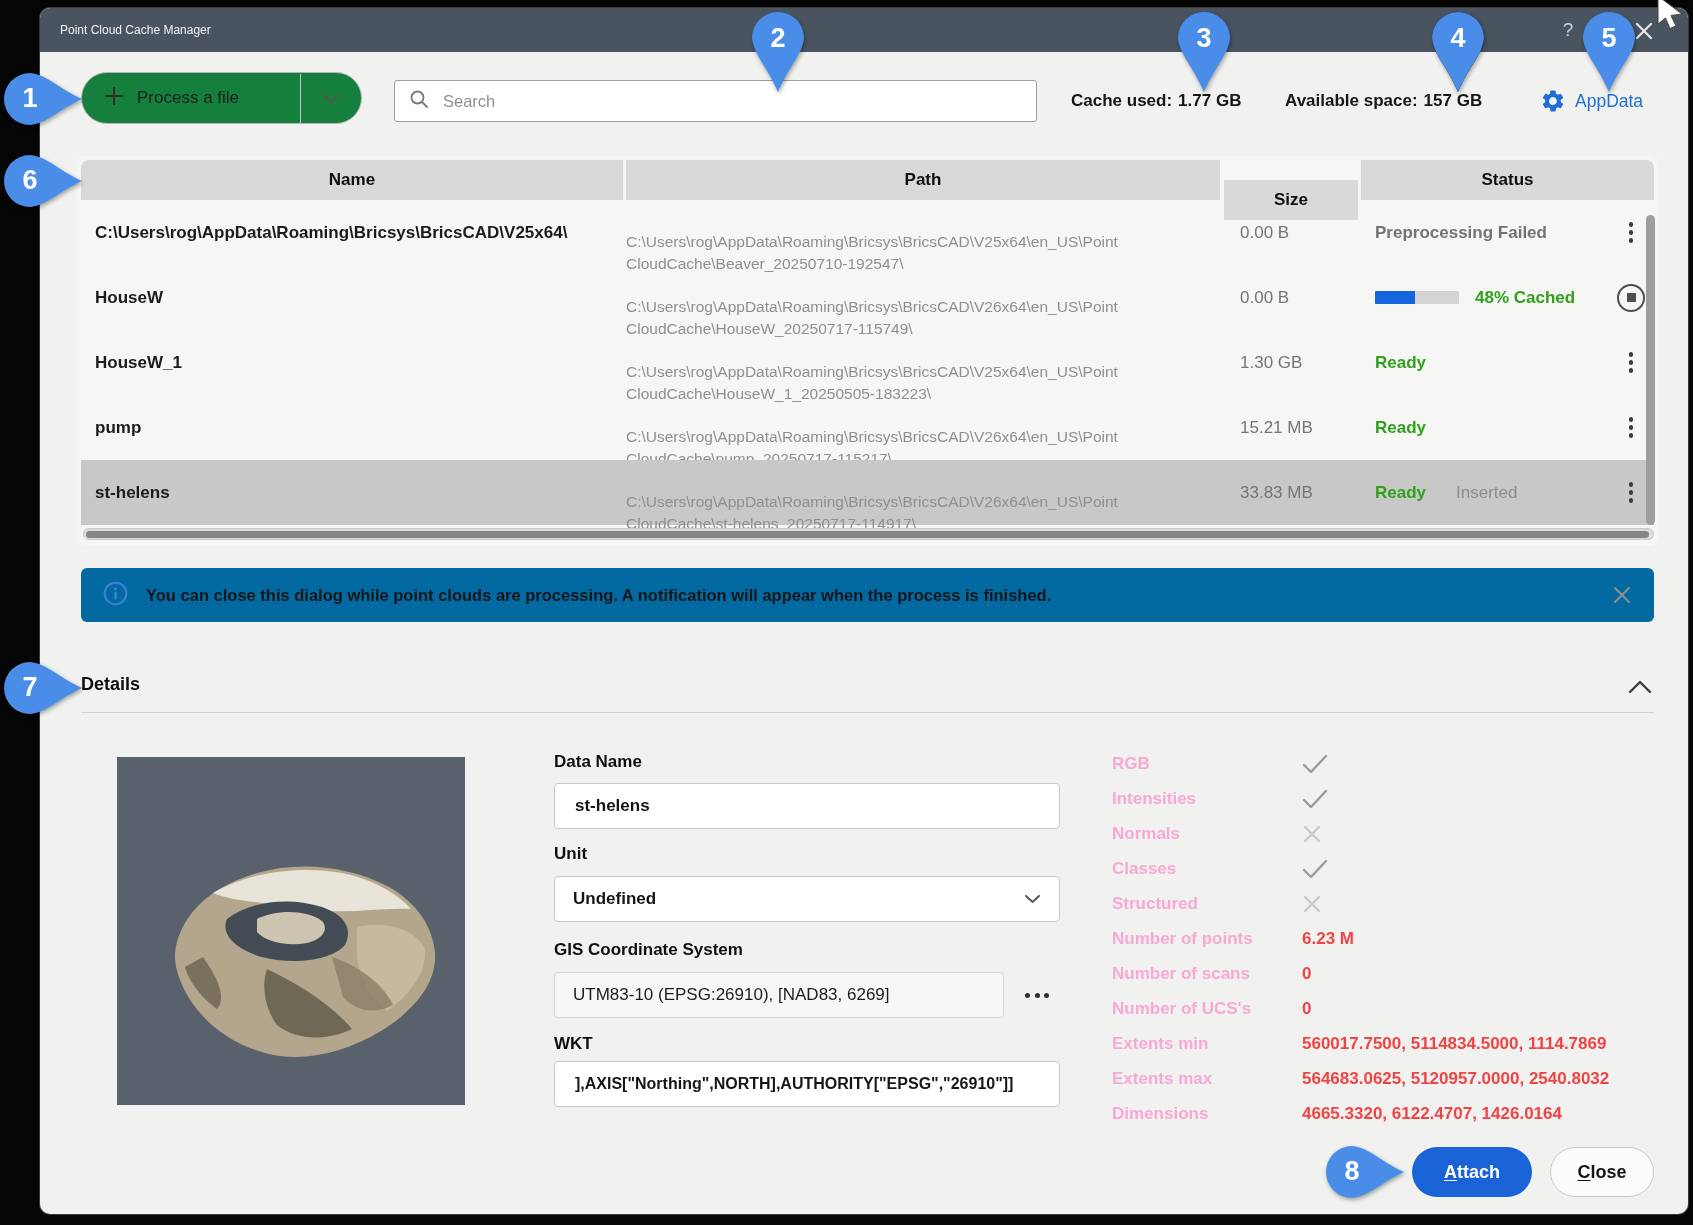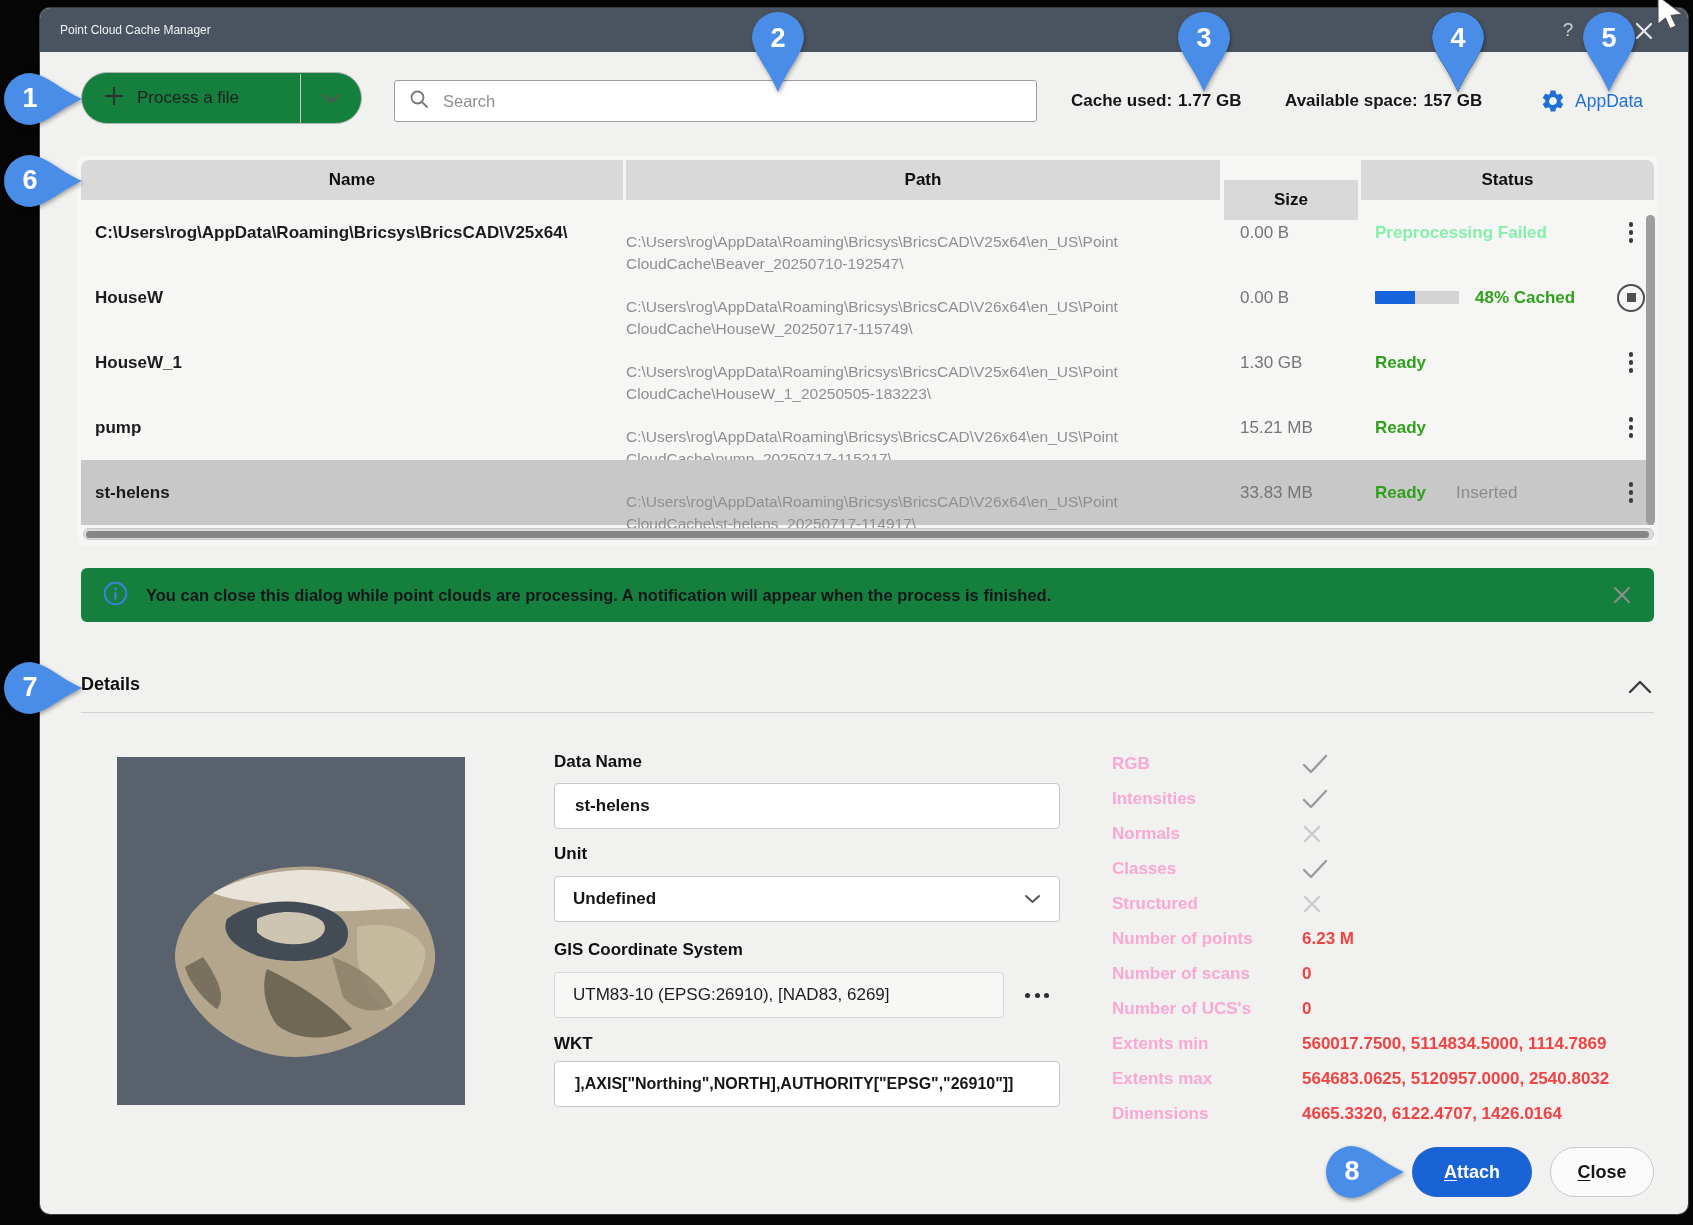--- a/index.html
+++ b/index.html
@@ -41,36 +41,36 @@
   .tbody{left:81px;top:200px;width:1573px;height:325px;}
   .trow{position:relative;width:100%;height:65px;}
   .trow.selected{background:#c8c8c8;}
   .c-name{position:absolute;left:14px;top:0;width:528px;height:65px;line-height:65px;
           font-size:17px;font-weight:700;color:#1b1b1b;white-space:nowrap;overflow:hidden;}
   .c-path{position:absolute;left:545px;top:0;width:500px;height:65px;display:flex;align-items:center;
           font-size:15.5px;line-height:22px;color:#8f8f8f;word-break:break-all;margin-top:20px;}
   .c-size{position:absolute;left:1159px;top:0;width:120px;height:65px;line-height:65px;font-size:17px;color:#757575;}
   .c-status{position:absolute;left:1294px;top:0;width:235px;height:65px;display:flex;align-items:center;gap:16px;}
   .st-text{font-size:17px;font-weight:700;white-space:nowrap;}
-  .st-text.err{color:#86efac;}
+  .st-text.err{color:#737373;}
   .st-text.ok{color:#2fa11b;}
   .st-note{font-size:17px;color:#8c8c8c;margin-left:14px;}
   .pbar{width:84px;height:13px;background:#d4d4d4;border-radius:1px;overflow:hidden;flex:none;}
   .pfill{display:block;height:100%;background:#1663de;}
   .c-menu{position:absolute;left:1528px;top:0;width:44px;height:65px;display:flex;align-items:center;justify-content:center;cursor:pointer;}
   .kebab{display:flex;flex-direction:column;gap:3.5px;}
   .kdot{width:4.5px;height:4.5px;border-radius:50%;background:#3a3a3a;}
   .stopbtn{width:24px;height:24px;border:2px solid #4f4f4f;border-radius:50%;display:flex;align-items:center;justify-content:center;}
   .stopsq{width:9px;height:9px;background:#4f4f4f;}
   .vscroll{left:1646px;top:215px;width:9px;height:310px;background:#9e9e9e;border-radius:4.5px;}
   .hscroll{left:83px;top:528px;width:1571px;height:12px;background:#dcdcdc;border-radius:6px;border:1px solid #c8c8c8;box-sizing:border-box;}
   .hthumb{position:absolute;left:2px;top:1.5px;width:1563px;height:7px;background:#868686;border-radius:3.5px;}
 
   
-  .banner{left:81px;top:568px;width:1573px;height:54px;background:#15803d;border-radius:6px;
+  .banner{left:81px;top:568px;width:1573px;height:54px;background:#0369a1;border-radius:6px;
           display:flex;align-items:center;padding:0 22px;box-sizing:border-box;gap:18px;}
   .banner-text{font-size:16.5px;font-weight:700;color:#14171a;flex:1;}
   .banner-x{width:20px;height:20px;cursor:pointer;flex:none;}
 
   
   .details-title{left:81px;top:674px;font-size:18px;font-weight:700;color:#0f0f0f;}
   .collapse{left:1628px;top:680px;width:24px;height:16px;cursor:pointer;}
   .divider{left:81px;top:712px;width:1573px;height:1px;background:#d2d2d2;}
   .thumb{left:117px;top:757px;width:348px;height:348px;}
 

